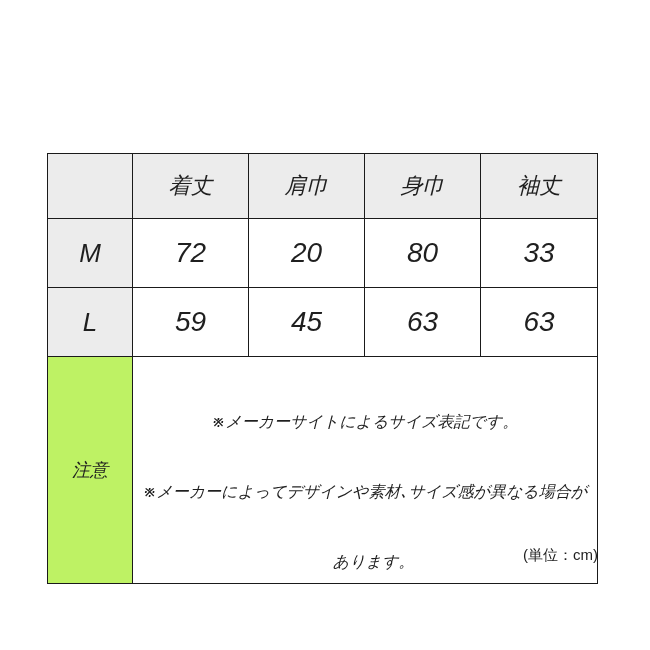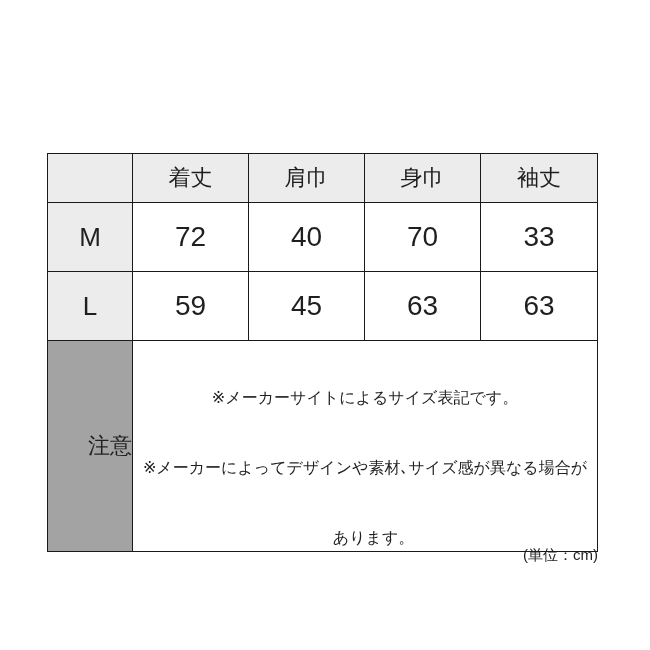--- a/index.html
+++ b/index.html
@@ -24,22 +24,23 @@
   table.size-chart {
     border-collapse: collapse;
     table-layout: fixed;
     width: 550px;
   }
   table.size-chart th,
   table.size-chart td {
     border: 1px solid #1a1a1a;
     text-align: center;
     vertical-align: middle;
-    padding: 0;
+    padding: 8px;
     font-weight: 400;
+    font-style: italic;
   }
   col.c-label  { width: 85px; }
   col.c-val    { width: 116px; }
   col.c-val-last { width: 117px; }
 
   tr.header-row th {
     height: 48px;
     background: #ececec;
     font-size: 22px;
   }
@@ -51,23 +52,22 @@
     font-size: 26px;
   }
   tr.data-row td {
     background: #ffffff;
     font-size: 28px;
   }
   tr.note-row {
     height: 103px;
   }
   tr.note-row th {
-    background: #a3a3a3;
-    font-size: 22px;
-    text-align: right;
+    background: #bef264;
+    font-size: 18px;
   }
   td.note-cell {
     background: #ffffff;
     text-align: left;
     vertical-align: middle;
     padding: 10px 10px 10px 14px;
   }
   .note-line {
     font-size: 16px;
     line-height: 26px;
@@ -104,22 +104,22 @@
         <th>着丈</th>
         <th>肩巾</th>
         <th>身巾</th>
         <th>袖丈</th>
       </tr>
     </thead>
     <tbody>
       <tr class="data-row">
         <th>M</th>
         <td>72</td>
-        <td>40</td>
-        <td>70</td>
+        <td>20</td>
+        <td>80</td>
         <td>33</td>
       </tr>
       <tr class="data-row">
         <th>L</th>
         <td>59</td>
         <td>45</td>
         <td>63</td>
         <td>63</td>
       </tr>
       <tr class="note-row">

